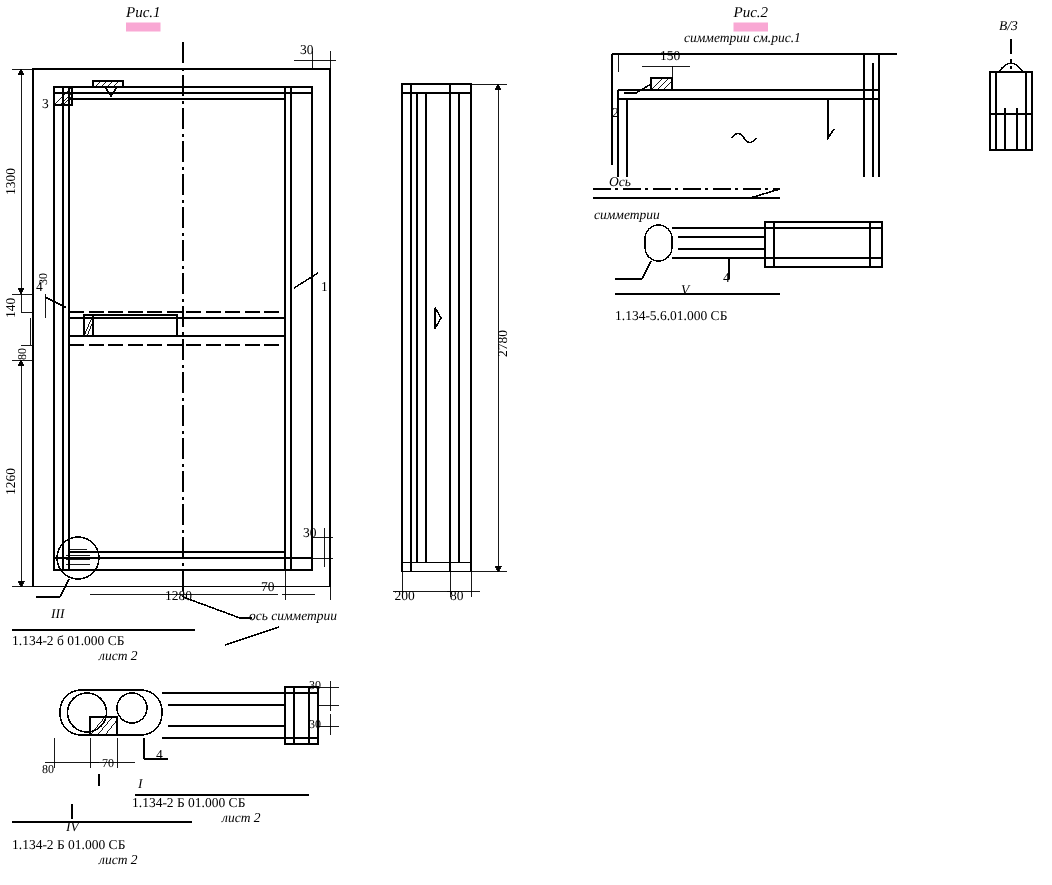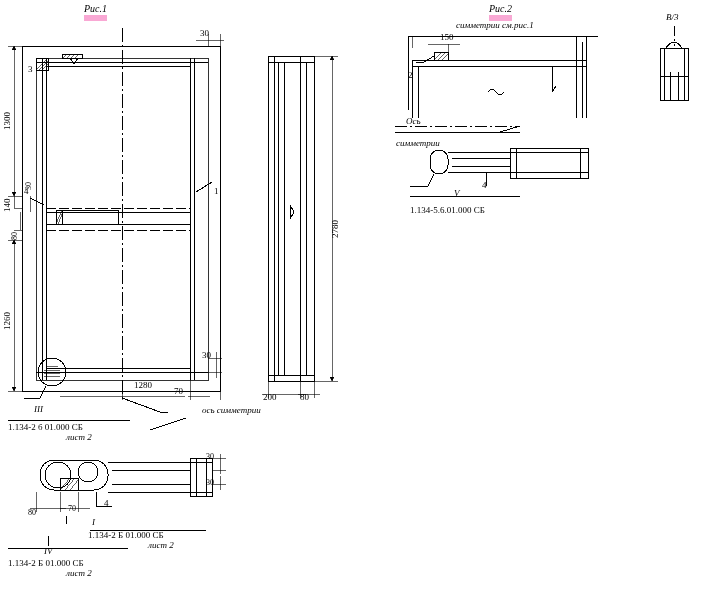--- a/index.html
+++ b/index.html
@@ -267,28 +267,28 @@
 <div class="lbl" style="left:2px;top:130px;transform:rotate(-90deg);transform-origin:left top;">1300</div>
 <div class="lbl" style="left:2px;top:212px;transform:rotate(-90deg);transform-origin:left top;">140</div>
 <div class="lbl sm" style="left:10px;top:240px;transform:rotate(-90deg);transform-origin:left top;">80</div>
 <div class="lbl" style="left:2px;top:330px;transform:rotate(-90deg);transform-origin:left top;">1260</div>
 <div class="lbl sm" style="left:24px;top:190px;transform:rotate(-90deg);transform-origin:left top;">30</div>
 
 <div class="lbl" style="left:200px;top:28px;">30</div>
 
 <div class="lbl" style="left:202px;top:350px;">30</div>
 
-<div class="lbl" style="left:110px;top:380px;margin-left:24px;">1280</div>
+<div class="lbl" style="left:110px;top:392px;">1280</div>
 <div class="lbl" style="left:174px;top:386px;">70</div>
 
 <div class="lbl" style="left:28px;top:64px;">3</div>
 <div class="lbl" style="left:24px;top:186px;">4</div>
 <div class="lbl" style="left:214px;top:186px;">1</div>
 
-<div class="lbl it" style="left:166px;top:405px;margin-left:36px;">ось симметрии</div>
+<div class="lbl it" style="left:166px;top:405px;">ось симметрии</div>
 
 <div class="lbl it" style="left:34px;top:404px;">III</div>
 <div class="lbl" style="left:8px;top:422px;">1.134-2 б 01.000 СБ</div>
 <div class="lbl it" style="left:66px;top:432px;">лист 2</div>
 
 <div class="lbl" style="left:330px;top:238px;transform:rotate(-90deg);transform-origin:left top;">2780</div>
 <div class="lbl" style="left:263px;top:392px;">200</div>
 <div class="lbl" style="left:300px;top:392px;">80</div>
 
 <div class="lbl" style="left:440px;top:32px;">150</div>

